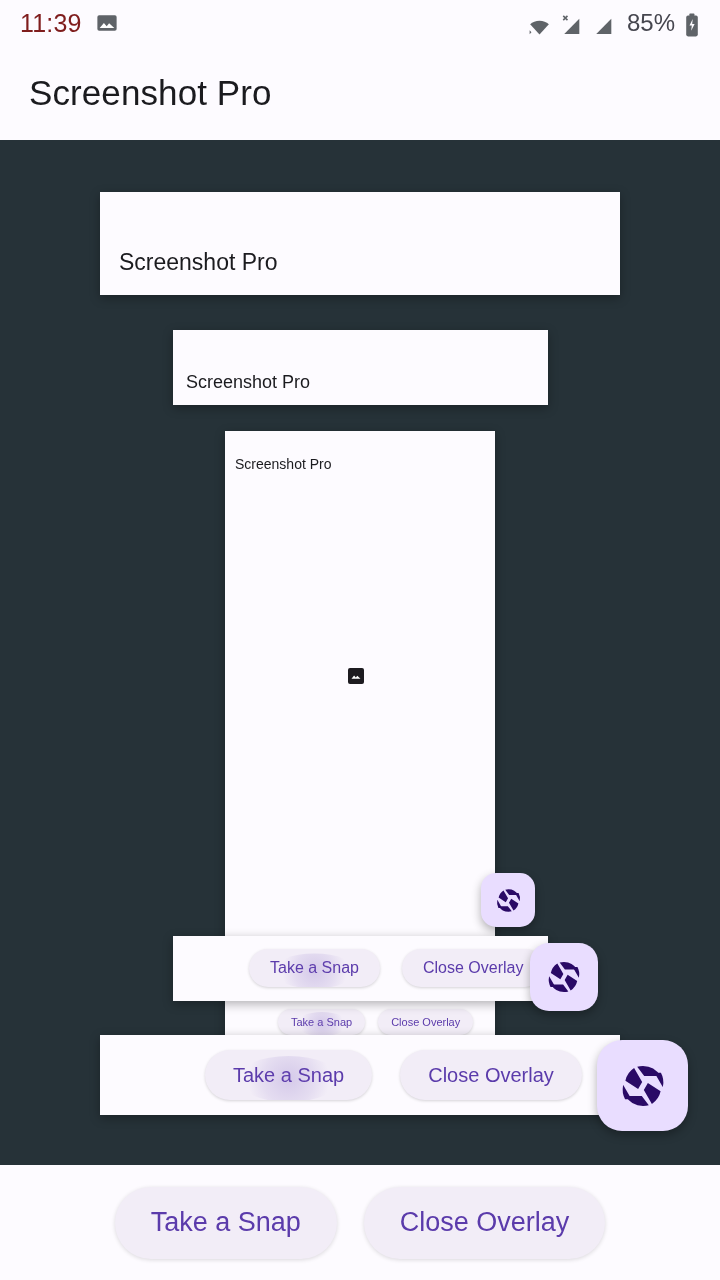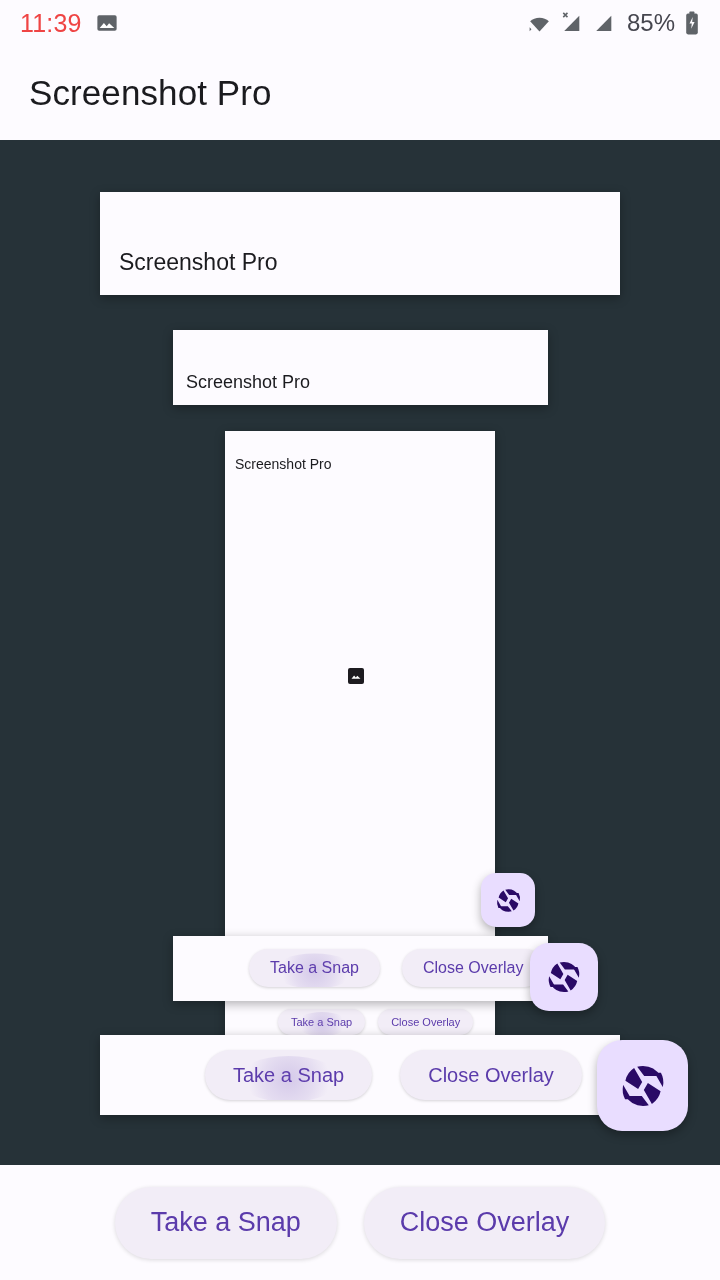--- a/index.html
+++ b/index.html
@@ -18,25 +18,25 @@
 
   
   .statusbar {
     position: absolute; top: 0; left: 0;
     width: 720px; height: 46px;
     display: flex; align-items: center;
     padding: 0 20px;
     background: #fdfbff;
   }
   .sb-time {
-    font-size: 25px; color: #ef4444; letter-spacing: 0.2px;
+    font-size: 25px; color: #7f1d1d; letter-spacing: 0.2px;
   }
   .sb-left-icons { display: flex; align-items: center; margin-left: 14px; }
   .sb-spacer { flex: 1; }
-  .sb-right-icons { display: flex; align-items: center; gap: 7px; }
+  .sb-right-icons { display: flex; align-items: flex-end; gap: 7px; }
   .sb-batt-text { font-size: 24px; color: #46464f; margin: 0 2px 0 4px; }
 
   .ic { display: inline-block; line-height: 0; }
 
   
   .appbar {
     position: absolute; top: 46px; left: 0;
     width: 720px; height: 94px;
     display: flex; align-items: center;
     padding-left: 29px;

